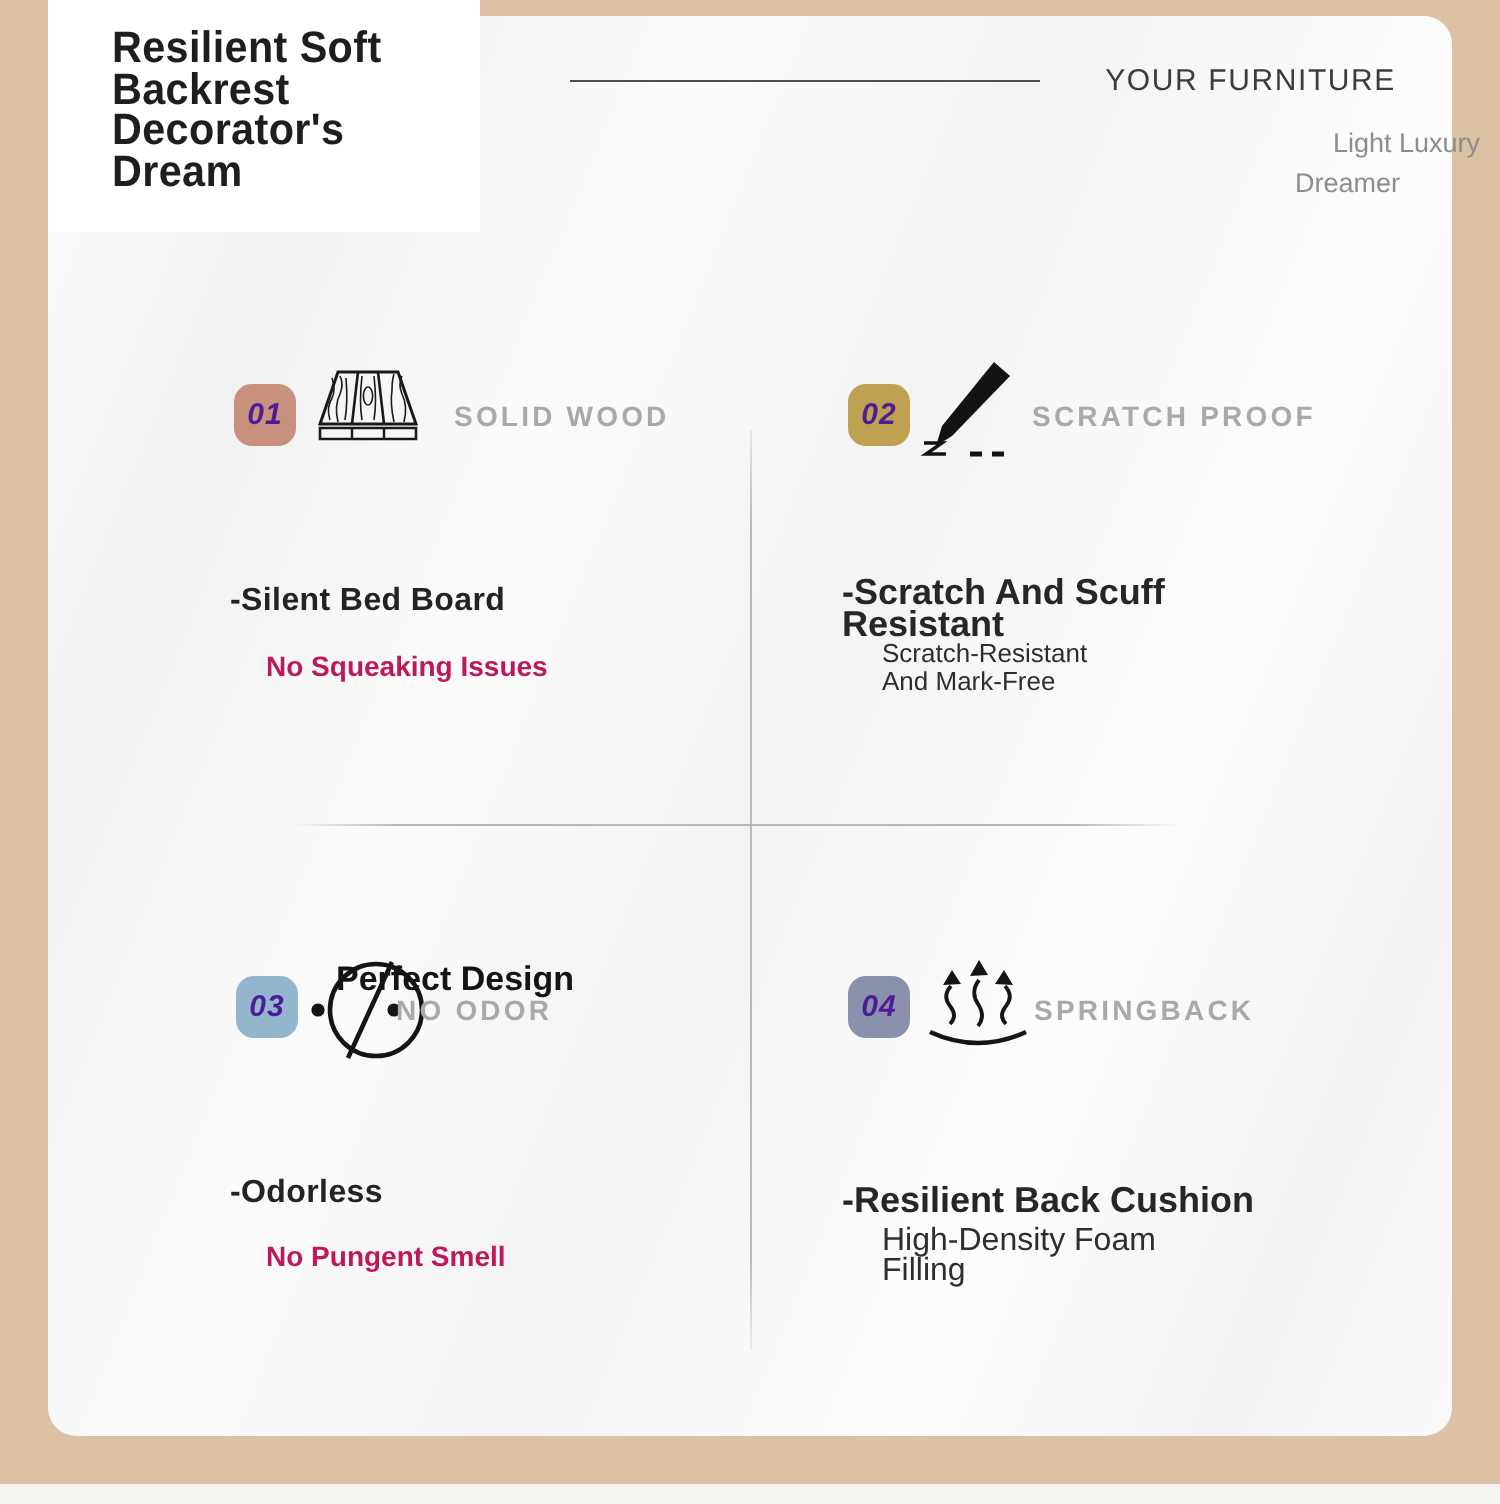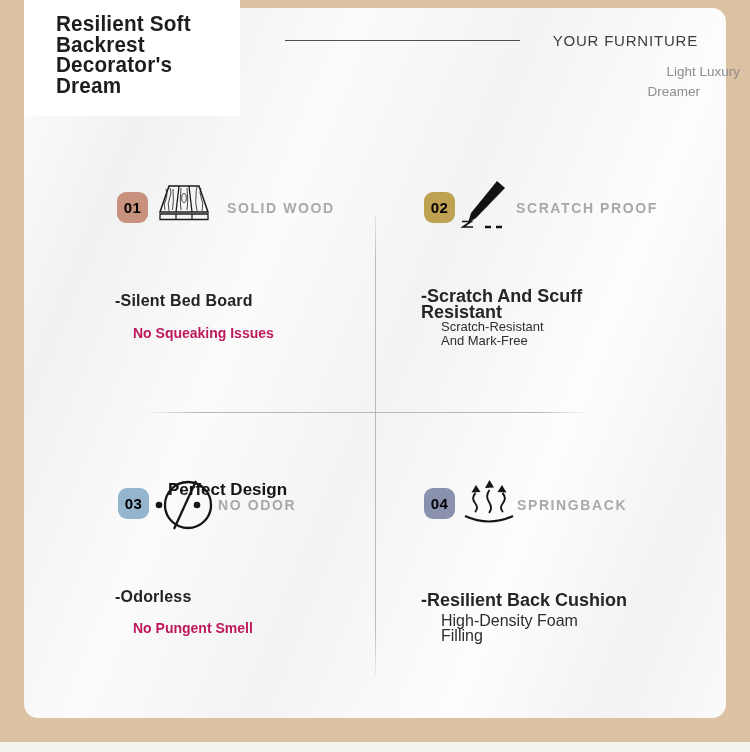--- a/index.html
+++ b/index.html
@@ -62,40 +62,40 @@
     left: 375px; top: 215px; width: 1px; height: 460px;
     background: linear-gradient(to bottom,
       rgba(180,180,180,0.25), rgba(172,172,172,0.8) 10%,
       rgba(172,172,172,0.8) 90%, rgba(180,180,180,0.2));
   }
 
   
   .badge {
     width: 31px; height: 31px; border-radius: 9px;
     display: flex; align-items: center; justify-content: center;
-    color: #000000; font-size: 15px; font-weight: 700; letter-spacing: 0.5px;
+    color: #4c1d95; font-size: 15px; font-weight: 700; letter-spacing: 0.5px; font-style: italic;
   }
   .q1-badge { left: 117px; top: 192px; }
   .q2-badge { left: 424px; top: 192px; }
   .q3-badge { left: 118px; top: 488px; }
   .q4-badge { left: 424px; top: 488px; }
 
   
   .q1-icon { left: 158px; top: 185px; }
   .q2-icon { left: 459px; top: 180px; }
   .q3-icon { left: 153px; top: 476px; }
   .q4-icon { left: 462px; top: 478px; }
 
   
   .feat-label {
     font-size: 14px; font-weight: 600; color: #a9a9a9; letter-spacing: 1.6px;
   }
   .q1-label { left: 227px; top: 200px; }
   .q2-label { left: 516px; top: 200px; }
-  .q3-label { left: 218px; top: 497px; }
+  .q3-label { left: 198px; top: 497px; }
   .q4-label { left: 517px; top: 497px; }
 
   .q3-overlay {
     left: 168px; top: 480px;
     font-size: 17px; font-weight: 700; color: #141414;
   }
 
   
   .feat-heading-lg { font-size: 16px; font-weight: 700; color: #232323; letter-spacing: 0.2px; }
   .feat-heading-sm { font-size: 18px; font-weight: 700; color: #262626; line-height: 16px; white-space: pre-line; }

